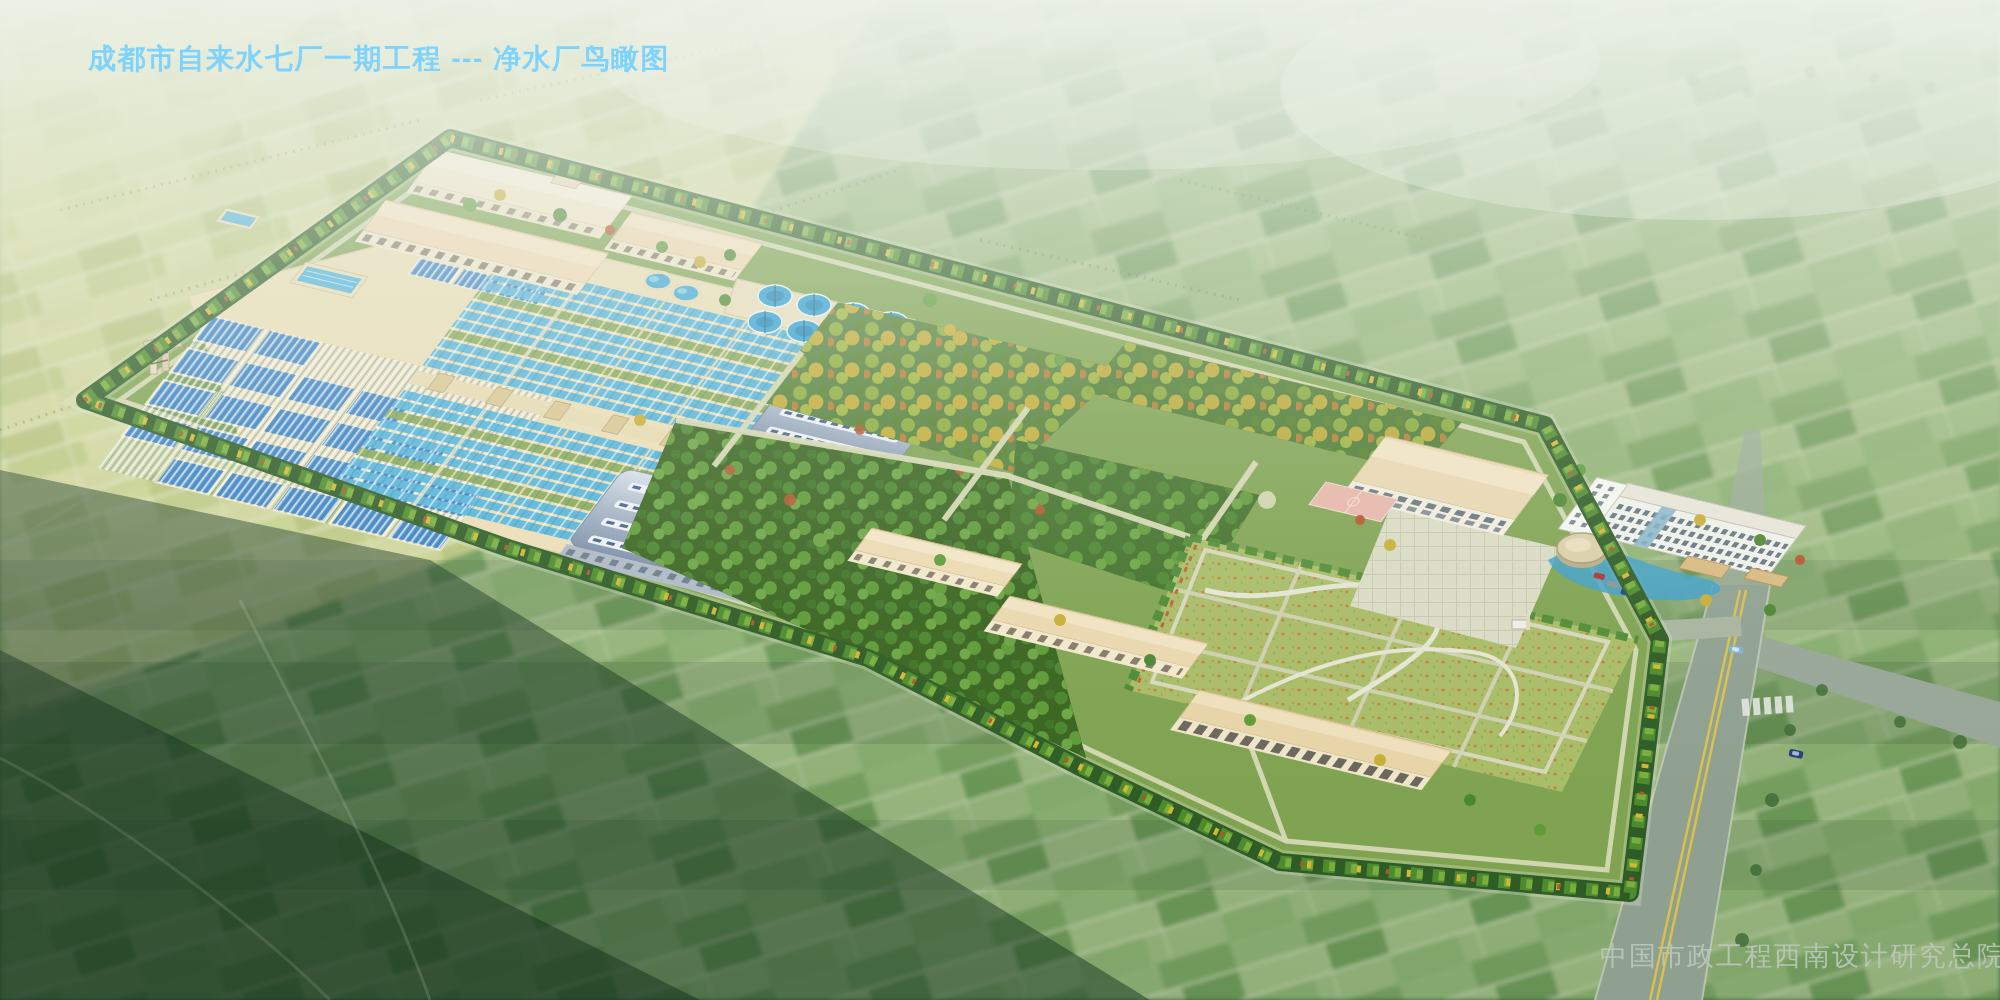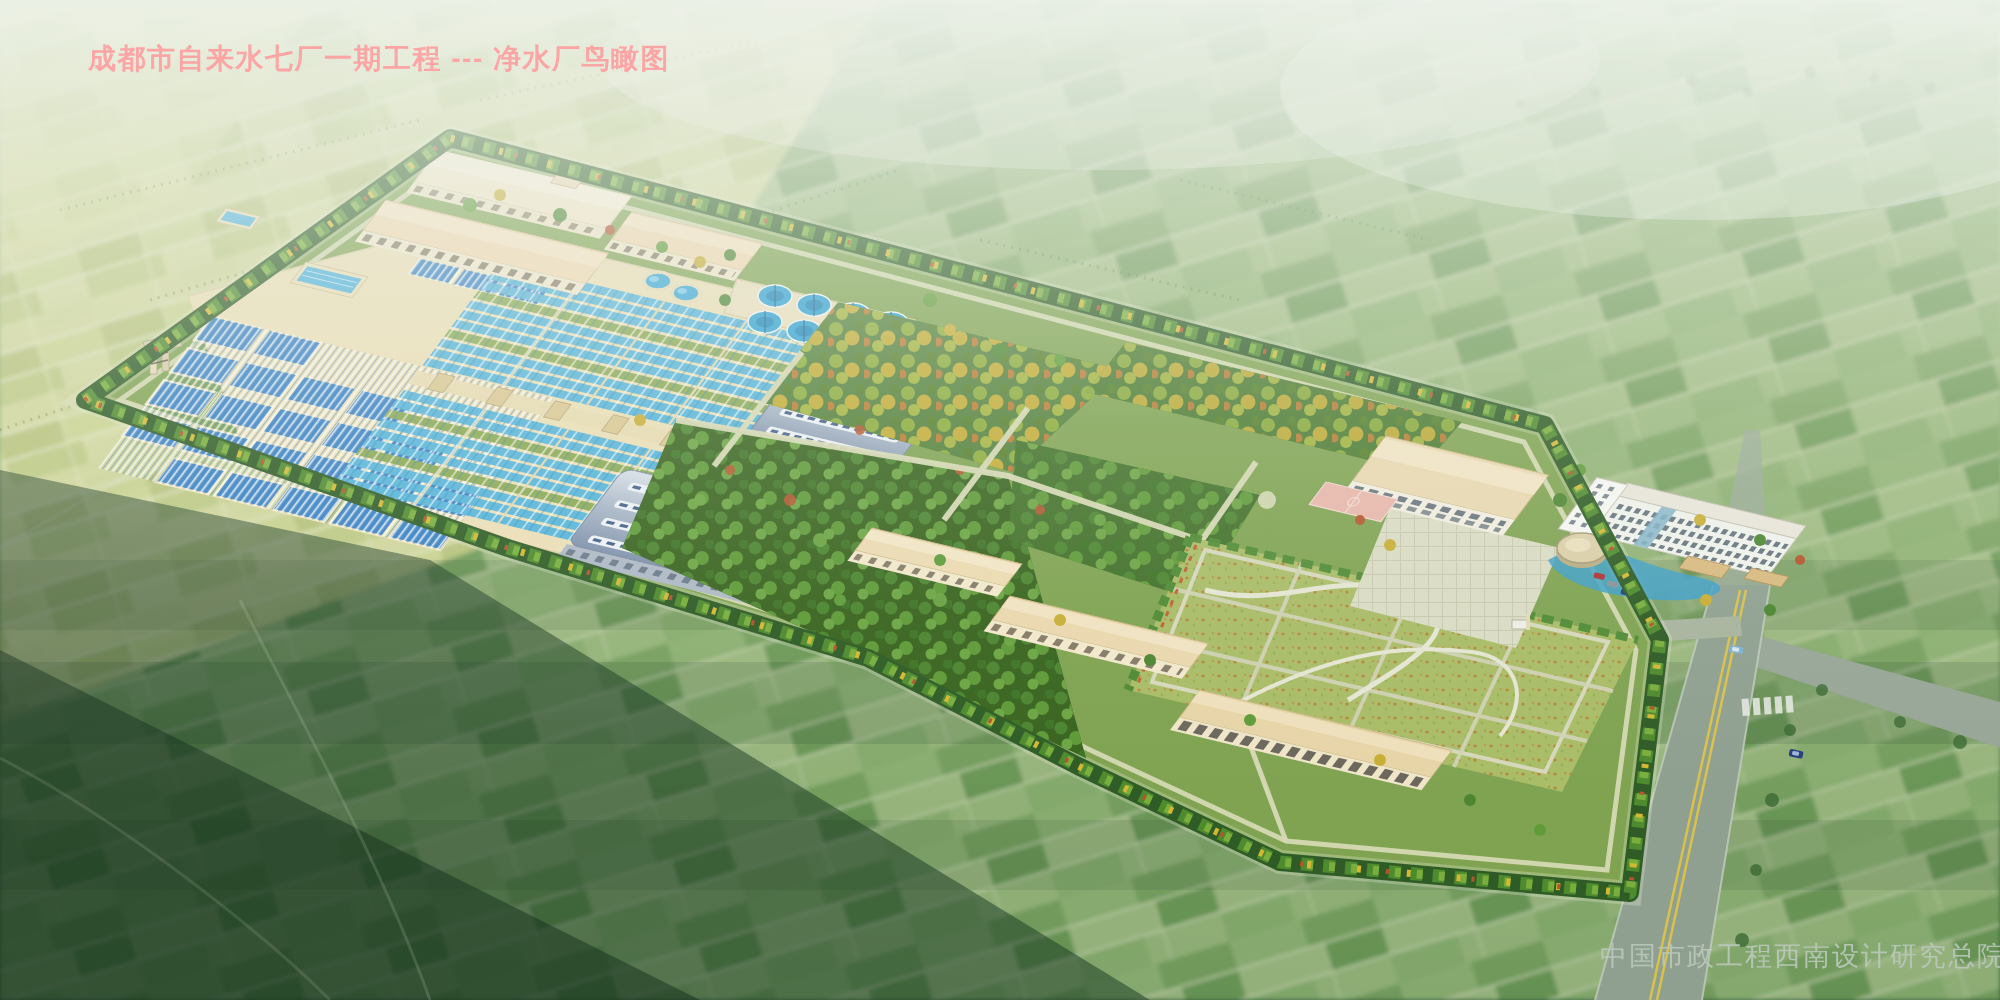--- a/index.html
+++ b/index.html
@@ -1,20 +1,20 @@
 <!DOCTYPE html>
 <html><head>
 <meta charset="utf-8">
 <style>
   html,body{margin:0;padding:0;background:#222;}
   .stage{position:relative;width:2000px;height:1000px;overflow:hidden;
          font-family:"Liberation Sans","DejaVu Sans",sans-serif;}
   .stage svg{position:absolute;left:0;top:0;}
   .title-text{position:absolute;left:88px;top:40px;font-size:28px;font-weight:600;
-              color:#fca5a5;letter-spacing:1.5px;white-space:nowrap;}
+              color:#7dd3fc;letter-spacing:1.5px;white-space:nowrap;}
   .credit-text{position:absolute;left:1600px;top:938px;font-size:27px;font-weight:400;
                color:#bac8ba;opacity:.92;letter-spacing:2px;white-space:nowrap;}
 </style>
 </head>
 <body>
 
 <div class="stage">
 <svg width="2000" height="1000" viewBox="0 0 2000 1000">
 <defs>
   <linearGradient id="bgGrad" x1="0" y1="0" x2="0" y2="1">

